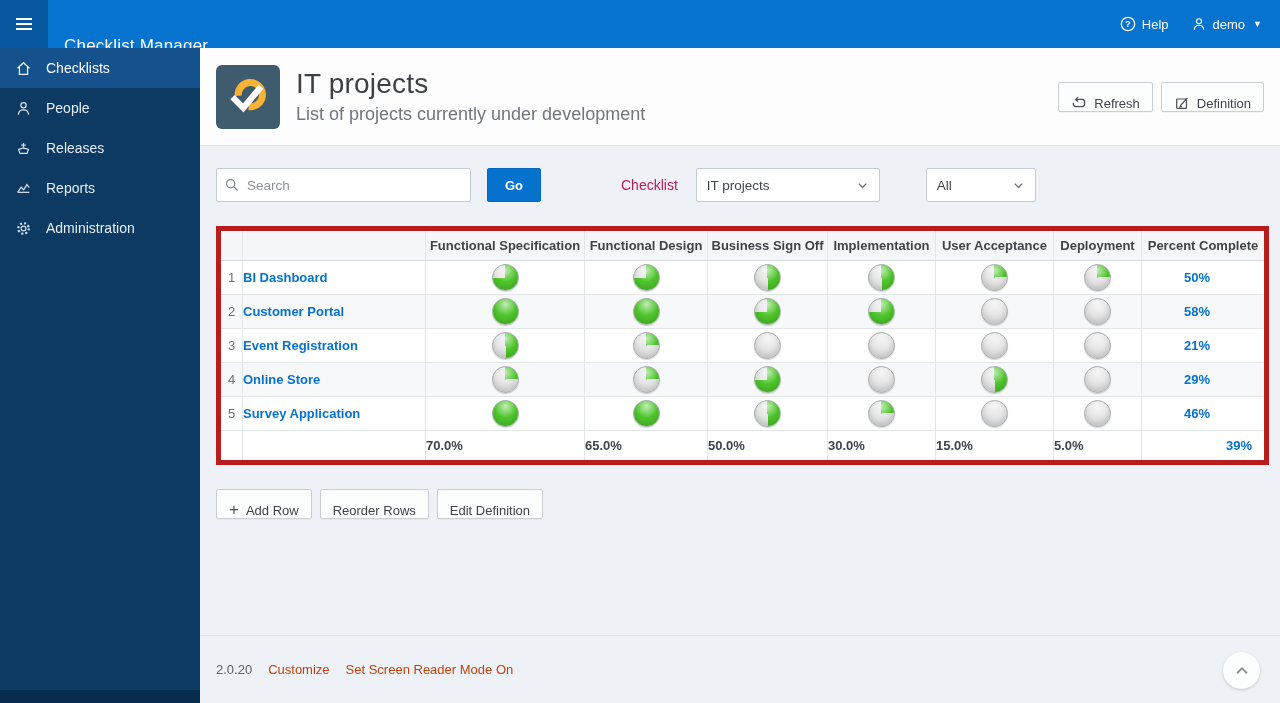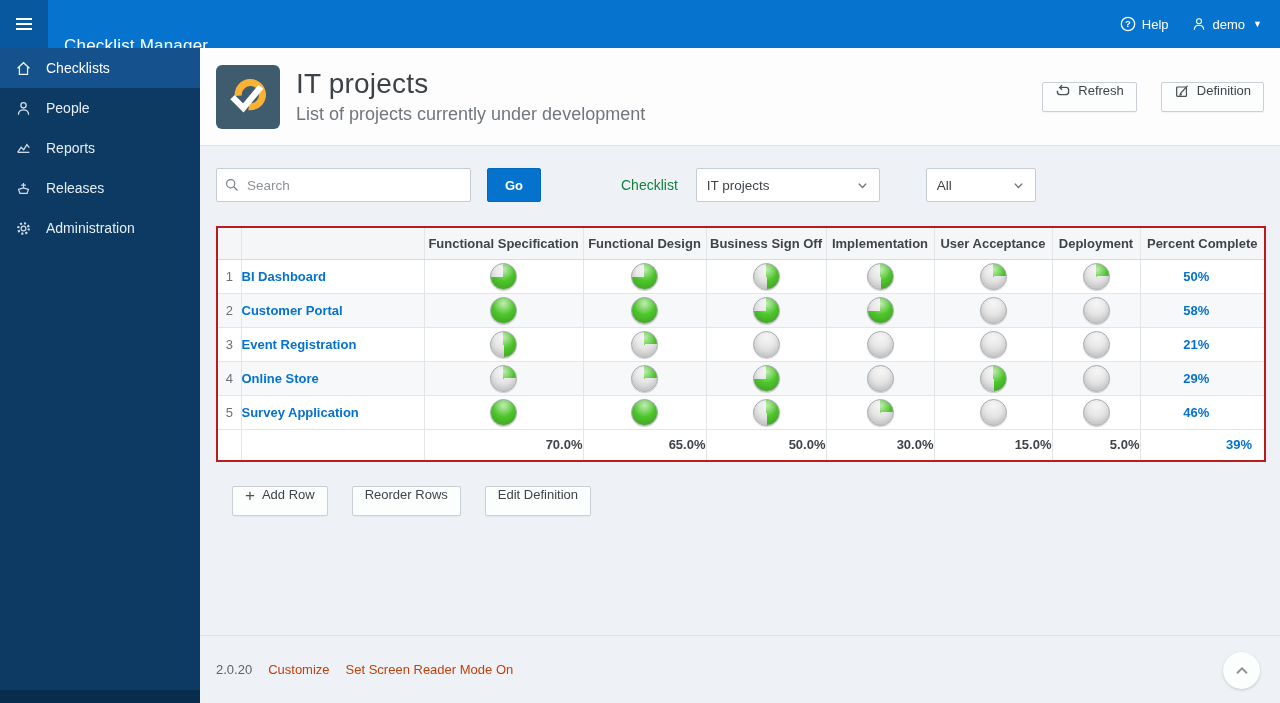--- a/index.html
+++ b/index.html
@@ -28,50 +28,50 @@
   
   .main { flex:1; display:flex; flex-direction:column; background:#eef2f6; min-width:0; }
 
   
   .page-header { height:98px; background:#fdfdfe; border-bottom:1px solid #dfe3e8; display:flex; align-items:center; padding:0 16px; }
   .app-icon { width:64px; height:64px; border-radius:6px; background:#3f5b6e; flex-shrink:0; display:flex; align-items:center; justify-content:center; }
   .title-block { margin-left:16px; }
   .page-title { font-size:28px; font-weight:400; color:#3d4247; letter-spacing:.2px; }
   .page-subtitle { font-size:18px; color:#70767c; margin-top:4px; }
   .header-actions { margin-left:auto; display:flex; gap:8px; }
-  .btn { height:30px; padding:0 12px; background:#fcfdfd; border:1px solid #c9cfd4; border-radius:2px; font-size:13px; color:#3f4449; font-family:inherit; display:inline-flex; align-items:flex-start; gap:7px; cursor:pointer; box-shadow:0 1px 1px rgba(0,0,0,.04);margin-left:16px; }
+  .btn { height:30px; padding:0 12px; background:#fcfdfd; border:1px solid #c9cfd4; border-radius:2px; font-size:13px; color:#3f4449; font-family:inherit; display:inline-flex; align-items:flex-end; gap:7px; cursor:pointer; box-shadow:0 1px 1px rgba(0,0,0,.04); }
   .btn svg { color:#4a5055; }
 
   
   .content { flex:1; padding:0 16px; }
   .filters { display:flex; align-items:center; margin-top:22px; }
   .search-wrap { position:relative; }
   .search-input { width:255px; height:34px; border:1px solid #c5ccd3; border-radius:2px; padding:0 8px 0 30px; font-size:13.5px; font-family:inherit; color:#3f4449; background:#fff; }
   .search-input::placeholder { color:#8d9298; }
   .search-icon { position:absolute; left:8px; top:9px; color:#7d838a; }
   .go-btn { margin-left:16px; width:54px; height:34px; background:#0572ce; border:1px solid #0469bd; border-radius:2px; color:#fff; font-weight:bold; font-size:13px; font-family:inherit; cursor:pointer; }
-  .filter-label { margin-left:80px; font-size:14px; color:#15803d; }
+  .filter-label { margin-left:80px; font-size:14px; color:#be185d; }
   .select { height:34px; background:#fff; border:1px solid #c5ccd3; border-radius:2px; display:flex; align-items:center; font-size:13.5px; color:#3f4449; padding:0 10px; cursor:pointer; }
   .select .chev { margin-left:auto; color:#6d737a; }
   .select-checklist { width:184px; margin-left:18px; }
   .select-status { width:110px; margin-left:46px; }
 
   
-  table { border-collapse:collapse; table-layout:fixed; width:1048px; margin-top:24px; background:#fff; border:2px solid #b91c1c; }
+  table { border-collapse:collapse; table-layout:fixed; width:1048px; margin-top:24px; background:#fff; border:5px solid #b91c1c; }
   th, td { border:1px solid #e3e6e9; height:32px; font-size:13px; }
   thead th { background:#f5f6f7; color:#3f4449; font-weight:bold; text-align:center; border-bottom:1px solid #d7dbdf; }
   tbody td { height:34px; }
   tbody tr.alt td { background:#f7f8f9; }
   td.num { text-align:center; color:#6b7176; }
   td.name { }
   td.name a { color:#0572ce; font-weight:bold; text-decoration:none; cursor:pointer; }
   td.piec { text-align:center; }
   td.pct { text-align:center; padding-right:12px; }
   td.pct a { color:#0572ce; font-weight:bold; text-decoration:none; cursor:pointer; }
-  td.tot { text-align:right; font-weight:bold; color:#3f4449; }
+  td.tot { text-align:left; font-weight:bold; color:#3f4449; }
   td.pct.tot { text-align:right; }
 
   .pie { display:inline-block; width:27px; height:27px; border-radius:50%; border:1px solid #a7acb1; vertical-align:middle;
     background:
       radial-gradient(circle at 50% 22%, rgba(255,255,255,.65), rgba(255,255,255,0) 48%),
       conic-gradient(#4ec72b calc(var(--p) * 1%), #e4e5e4 0);
     box-shadow: inset 0 -4px 5px rgba(0,0,0,.14), 0 1px 1px rgba(0,0,0,.18);
     cursor:pointer; }
 
   
@@ -124,32 +124,32 @@
     </div>
     <div class="nav-item">
       <svg width="17" height="17" viewBox="0 0 20 20">
           <circle cx="10" cy="6.3" r="3.1" fill="none" stroke="currentColor" stroke-width="1.5"></circle>
           <path d="M4 17.3 c0-3.7 2.8-5.8 6-5.8 s6 2.1 6 5.8" fill="none" stroke="currentColor" stroke-width="1.5"></path>
         </svg>
       <span>People</span>
     </div>
     <div class="nav-item">
       <svg width="17" height="17" viewBox="0 0 20 20">
-          <path d="M3.2 14.5 L7.2 8.5 L10.2 11.5 L14 5.5 L16.8 9" fill="none" stroke="currentColor" stroke-width="1.5"></path>
-          <path d="M3.2 14.5 H16.8" fill="none" stroke="currentColor" stroke-width="1.5"></path>
-        </svg>
-      <span>Reports</span>
-    </div>
-    <div class="nav-item">
-      <svg width="17" height="17" viewBox="0 0 20 20">
           <path d="M4.2 11 L10 9.2 L15.8 11 L14.2 15.8 H5.8 Z" fill="none" stroke="currentColor" stroke-width="1.4"></path>
           <path d="M10 3.5 V9" fill="none" stroke="currentColor" stroke-width="1.4"></path>
           <path d="M7.2 6 h5.6" fill="none" stroke="currentColor" stroke-width="1.4"></path>
         </svg>
       <span>Releases</span>
+    </div>
+    <div class="nav-item">
+      <svg width="17" height="17" viewBox="0 0 20 20">
+          <path d="M3.2 14.5 L7.2 8.5 L10.2 11.5 L14 5.5 L16.8 9" fill="none" stroke="currentColor" stroke-width="1.5"></path>
+          <path d="M3.2 14.5 H16.8" fill="none" stroke="currentColor" stroke-width="1.5"></path>
+        </svg>
+      <span>Reports</span>
     </div>
     <div class="nav-item">
       <svg width="17" height="17" viewBox="0 0 20 20">
           <circle cx="10" cy="10" r="2.8" fill="none" stroke="currentColor" stroke-width="1.4"></circle>
           <circle cx="10" cy="10" r="6.2" fill="none" stroke="currentColor" stroke-width="2.6" stroke-dasharray="2.4 2.45"></circle>
         </svg>
       <span>Administration</span>
     </div>
     <div class="sidebar-bottom"></div>
   </nav>

